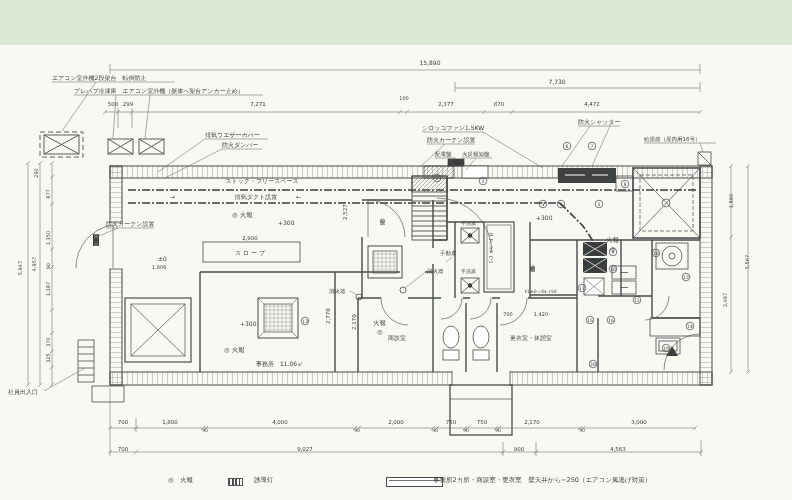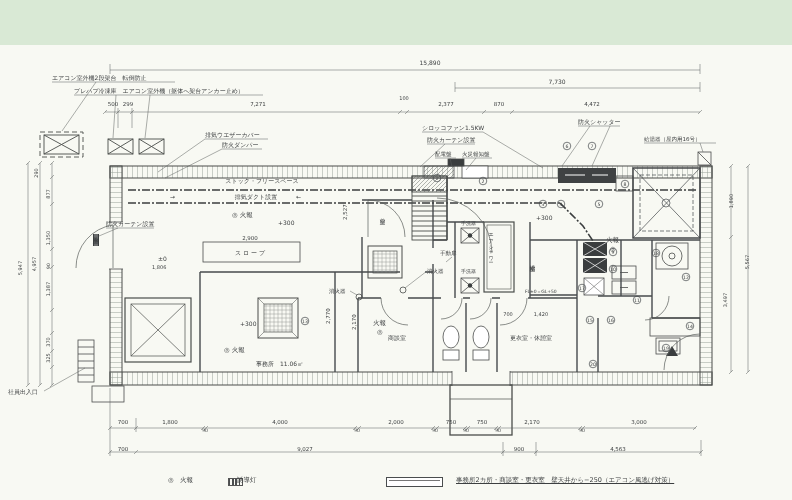--- a/index.html
+++ b/index.html
@@ -11,24 +11,24 @@
   #band{position:absolute;left:0;top:0;width:792px;height:45px;background:#d9e9d5;}
   #paper{position:absolute;left:0;top:45px;width:792px;height:455px;background:#f8f9f3;}
   svg{position:absolute;left:0;top:0;}
   svg text{fill:#3c3f40;}
   .legend{position:absolute;left:0;top:470px;width:792px;height:22px;font-size:6.5px;color:#3c3f40;}
   .legend span{position:absolute;white-space:nowrap;}
   .lg-fire-sym{left:168px;top:6px;}
   .lg-fire-lab{left:180px;top:6px;}
   .lg-guide-swatch{left:228px;top:8px;width:13px;height:6px;border:0.5px solid #555;
      background:repeating-linear-gradient(90deg,#4a4d4e 0 1.5px,transparent 1.5px 3.2px);}
-  .lg-guide-lab{left:237px;top:6px;}
+  .lg-guide-lab{left:254px;top:6px;}
   .lg-note-swatch{left:386px;top:7px;width:55px;height:8px;border:1px solid #4a4d4e;background:#fff;}
   .lg-note-swatch div{margin:1.5px 2px;height:2.5px;border-top:0.5px solid #777;}
-  .lg-note{left:456px;top:6px;text-decoration:underline;}
+  .lg-note{left:433px;top:6px;}
 </style>
 </head>
 <body>
 
 <div id="band" style="background: rgb(217, 233, 213);"></div>
 <div id="paper" style="background: rgb(248, 249, 243);"></div>
 
 <svg width="792" height="500" viewBox="0 0 792 500">
   <defs>
     <pattern id="tickV" width="5" height="14" patternUnits="userSpaceOnUse">

